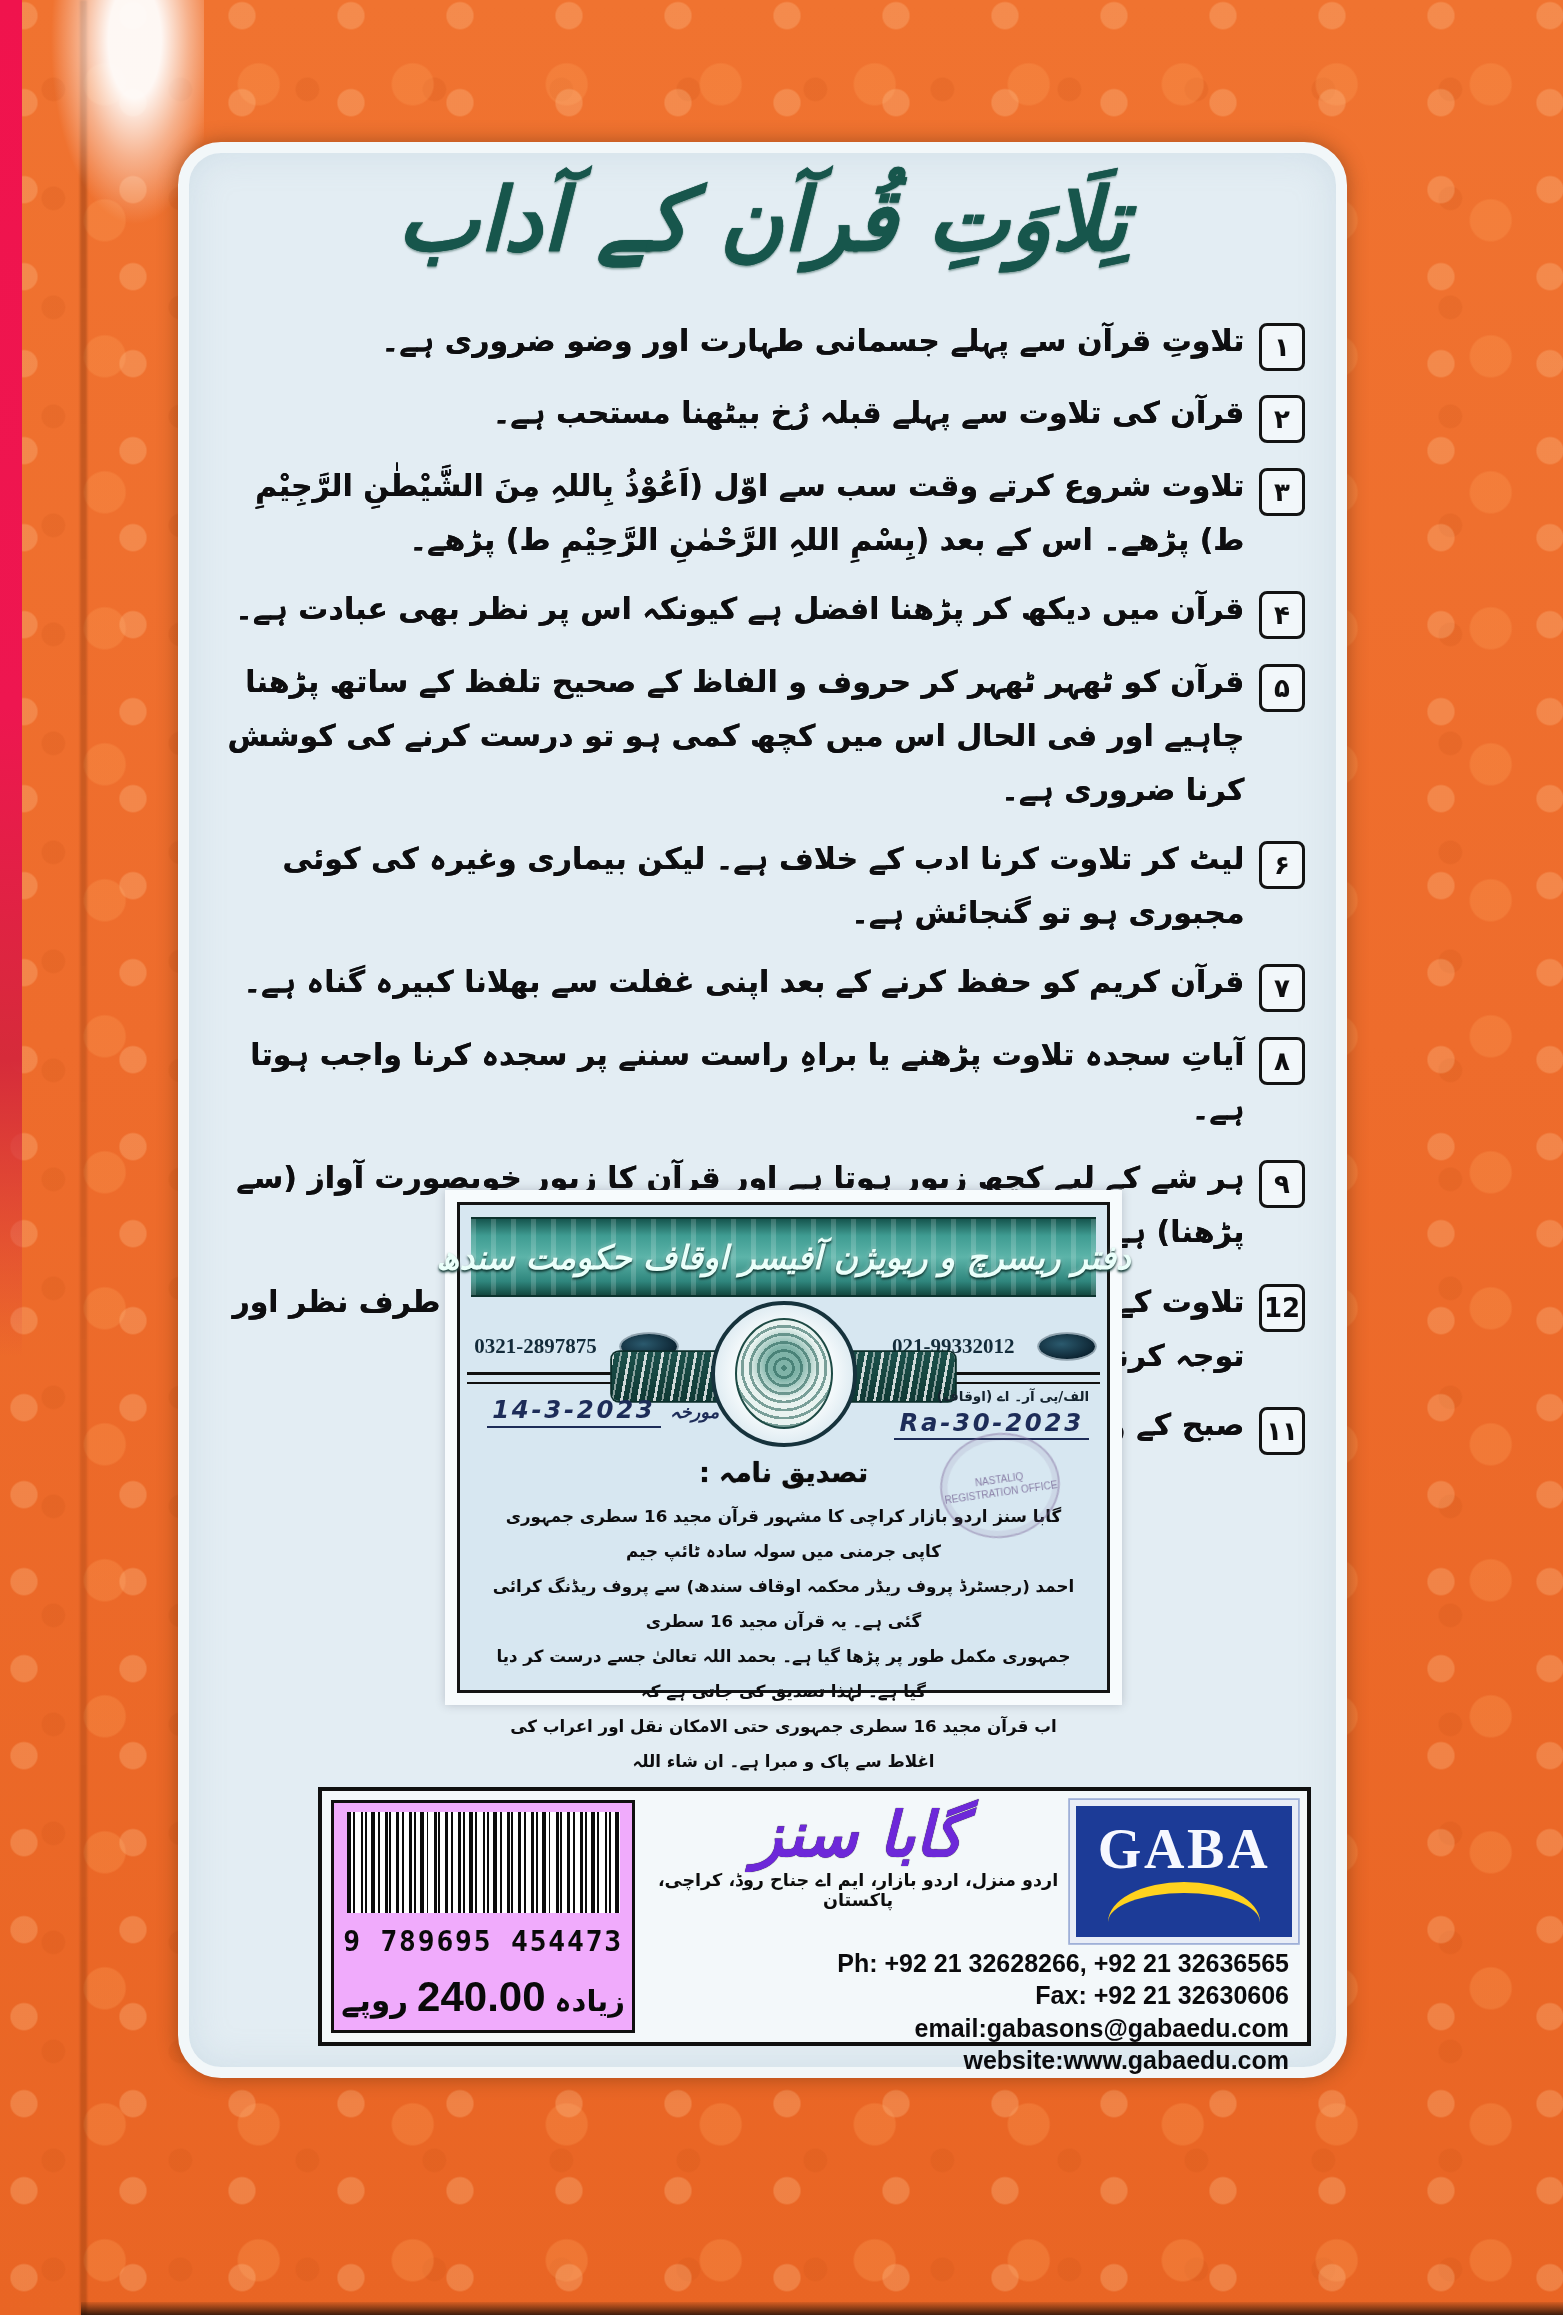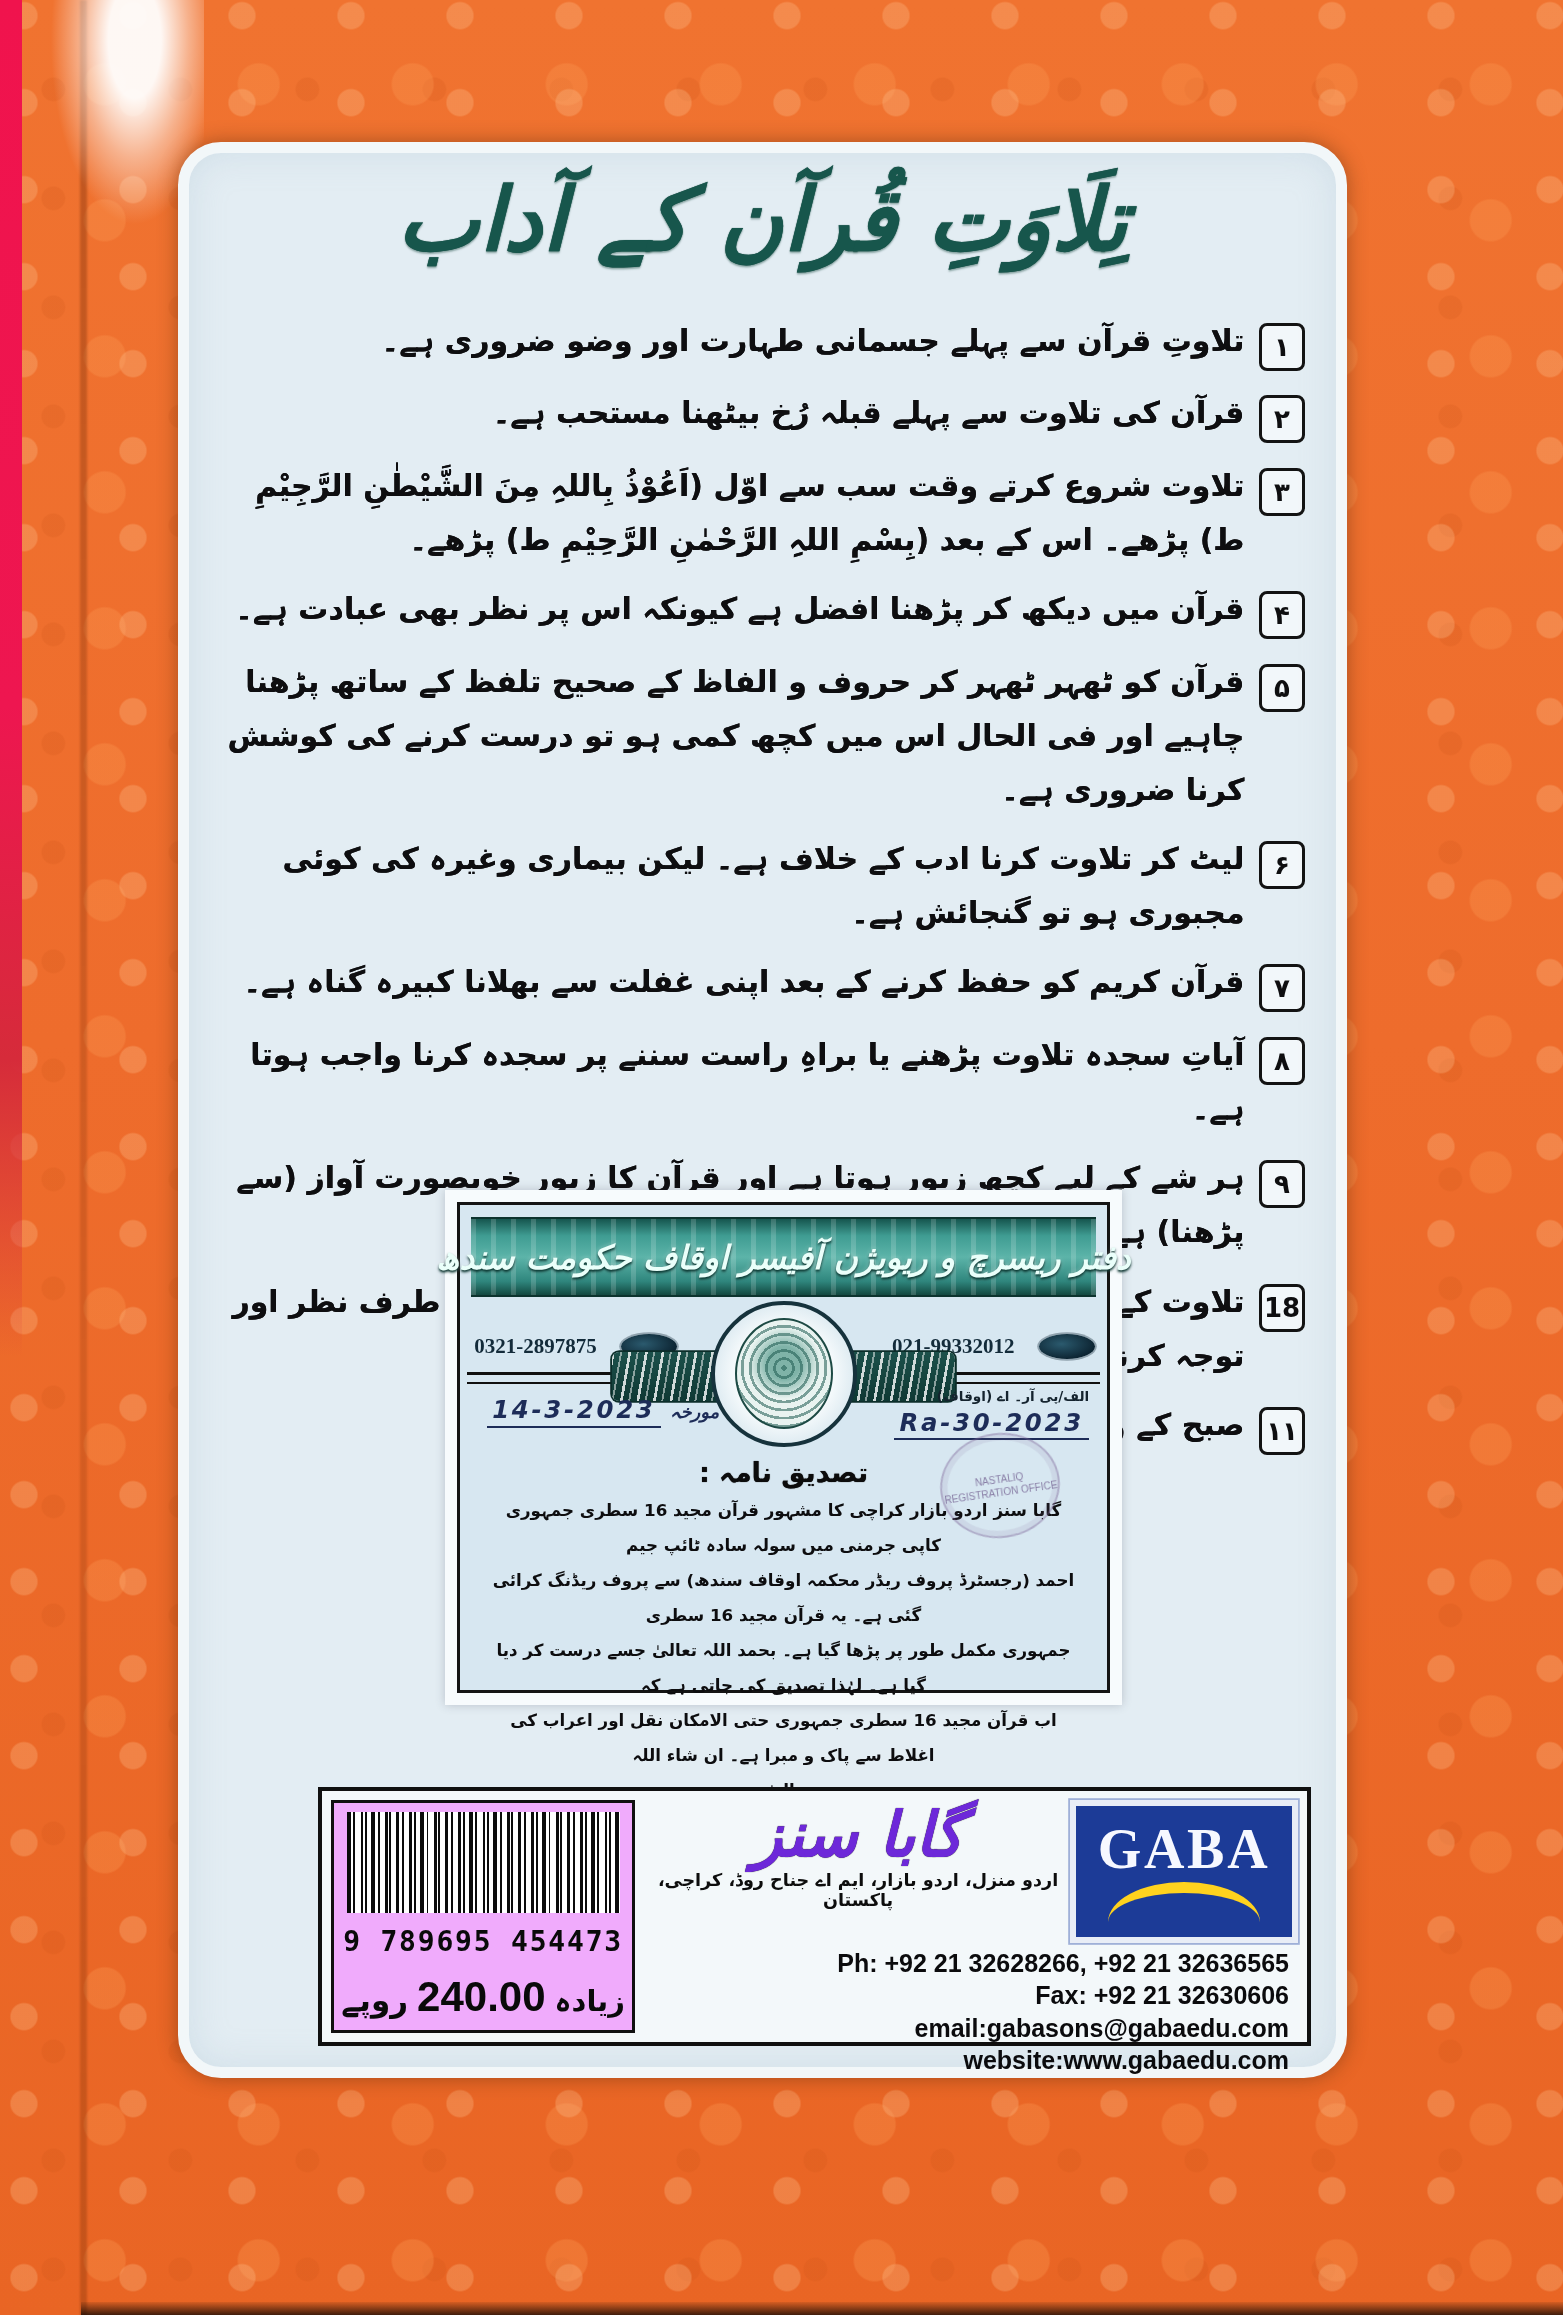--- a/index.html
+++ b/index.html
@@ -116,21 +116,21 @@
   .hand-label{direction:rtl;font-size:18px;font-weight:bold;color:#1d2c58;font-style:italic;}
   .ref-right{position:absolute;right:18px;top:87px;text-align:right;}
   .ref-small{direction:rtl;font-size:13.6px;font-weight:bold;color:#14232e;margin-bottom:3.6px;}
   .faint-stamp{position:absolute;right:47px;top:228px;width:116px;height:101px;border-radius:50%;
     border:2.7px solid rgba(125,100,150,.45);box-shadow:inset 0 0 0 5.4px rgba(125,100,150,.12);
     display:flex;align-items:center;justify-content:center;transform:rotate(-8deg);filter:blur(0.4px);}
   .faint-stamp span{font-size:10px;color:rgba(110,90,140,.75);text-align:center;line-height:1.3;
     font-family:"Liberation Sans",sans-serif;}
   .cert-heading{direction:rtl;text-align:center;font-size:27px;font-weight:800;color:#0c0c0c;
     margin-top:12.7px;text-shadow:0 0 0.9px #000;}
-  .cert-body{direction:rtl;margin:5px 25px 0 25px;text-align:center;}
+  .cert-body{direction:rtl;margin:11px 25px 0 25px;text-align:center;}
   .cert-line{font-size:16.7px;line-height:2.1;font-weight:700;color:#0d0d0f;}
   .sig-area{position:relative;height:206px;margin-top:1.8px;}
   .musaddiq{position:absolute;right:54%;top:1.8px;font-size:19px;font-weight:bold;direction:rtl;color:#101018;}
   .signature{position:absolute;left:31%;top:7.2px;}
   .sig-names{position:absolute;left:7%;top:83px;width:58%;text-align:center;direction:rtl;}
   .sig-name{font-size:20px;font-weight:bold;font-style:italic;color:#10141c;}
   .sig-title{font-size:17px;font-weight:bold;font-style:italic;color:#10141c;margin-top:9px;}
   .sig-org{font-size:17px;font-weight:bold;font-style:italic;color:#10141c;margin-top:9px;}
   .green-stamp{margin-top:7.2px;transform:rotate(-2deg);color:#2b5fa3;filter:blur(0.3px);}
   .green-stamp .l1{font-size:20px;font-weight:800;}
@@ -212,21 +212,21 @@
       </div>
       <div class="item">
         <span class="num">۸</span>
         <span class="item-text">آیاتِ سجدہ تلاوت پڑھنے یا براہِ راست سننے پر سجدہ کرنا واجب ہوتا ہے۔</span>
       </div>
       <div class="item">
         <span class="num">۹</span>
         <span class="item-text">ہر شے کے لیے کچھ زیور ہوتا ہے اور قرآن کا زیور خوبصورت آواز (سے پڑھنا) ہے۔</span>
       </div>
       <div class="item">
-        <span class="num">18</span>
+        <span class="num">12</span>
         <span class="item-text">تلاوت کے دوران ہنسنا، فضول کام کرنا، لہو و لعب کی طرف نظر اور توجہ کرنا اور بلا ضرورت گفتگو کرنا مکروہ ہے۔</span>
       </div>
       <div class="item">
         <span class="num">۱۱</span>
         <span class="item-text">صبح کے وقت قرآن کریم کی تلاوت کرنا زیادہ بہتر ہے۔</span>
       </div>
     </div>
 
   <div class="cert">
     <div class="cert-inner">

